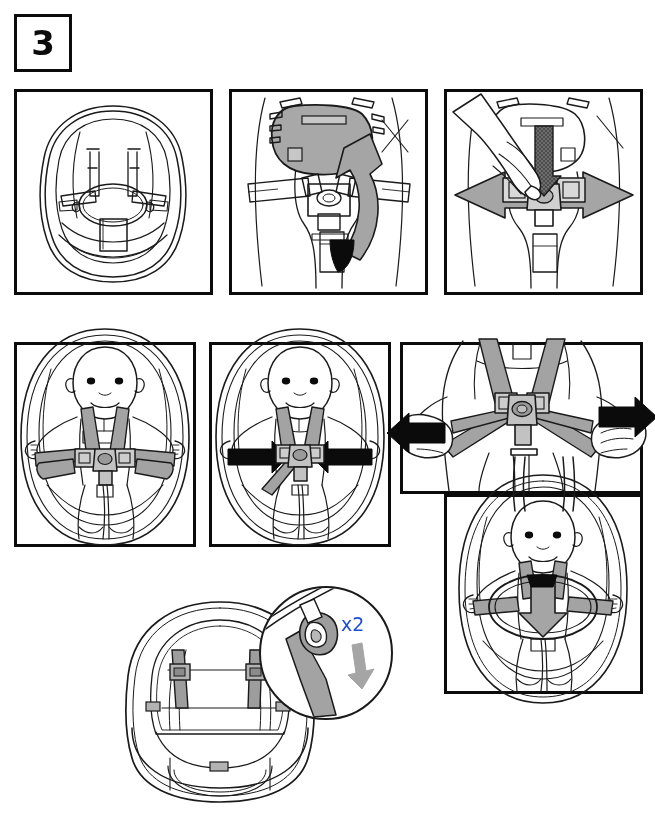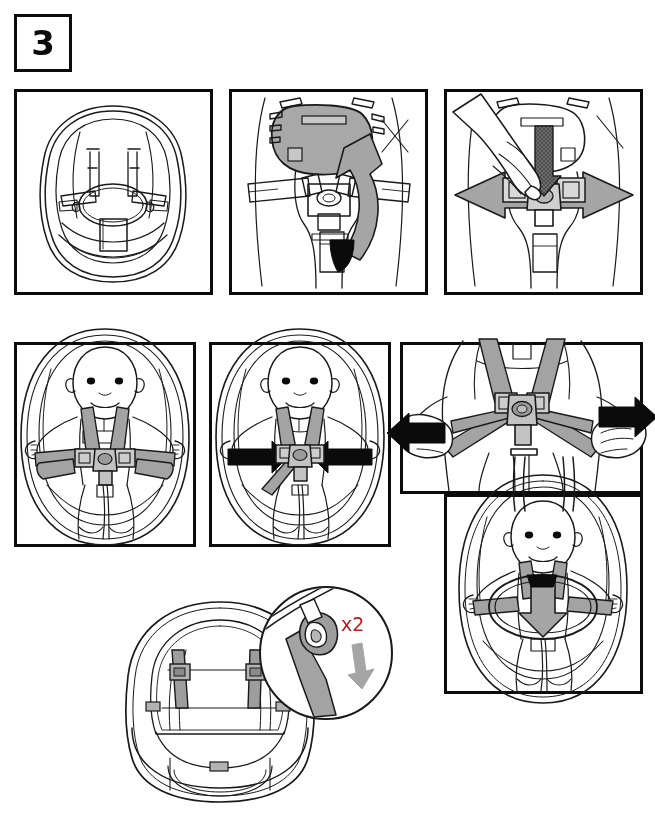--- a/index.html
+++ b/index.html
@@ -54,21 +54,21 @@
     display: block;
     overflow: visible;
   }
   .art {
     position: absolute;
   }
   .callout-label {
     position: absolute;
     font-size: 19px;
     font-weight: normal;
-    color: #b91c1c;
+    color: #1d4ed8;
     font-family: "DejaVu Sans", sans-serif;
   }
 </style>
 </head>
 <body>
 
 <div class="sheet">
 
   <div class="step-box">
     <span class="num">3</span>

